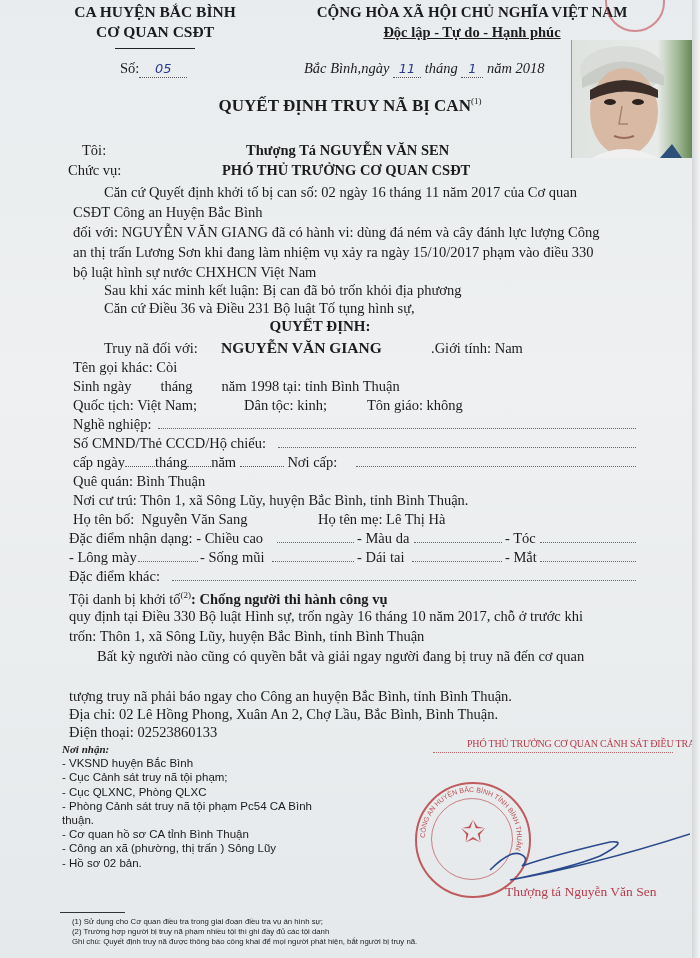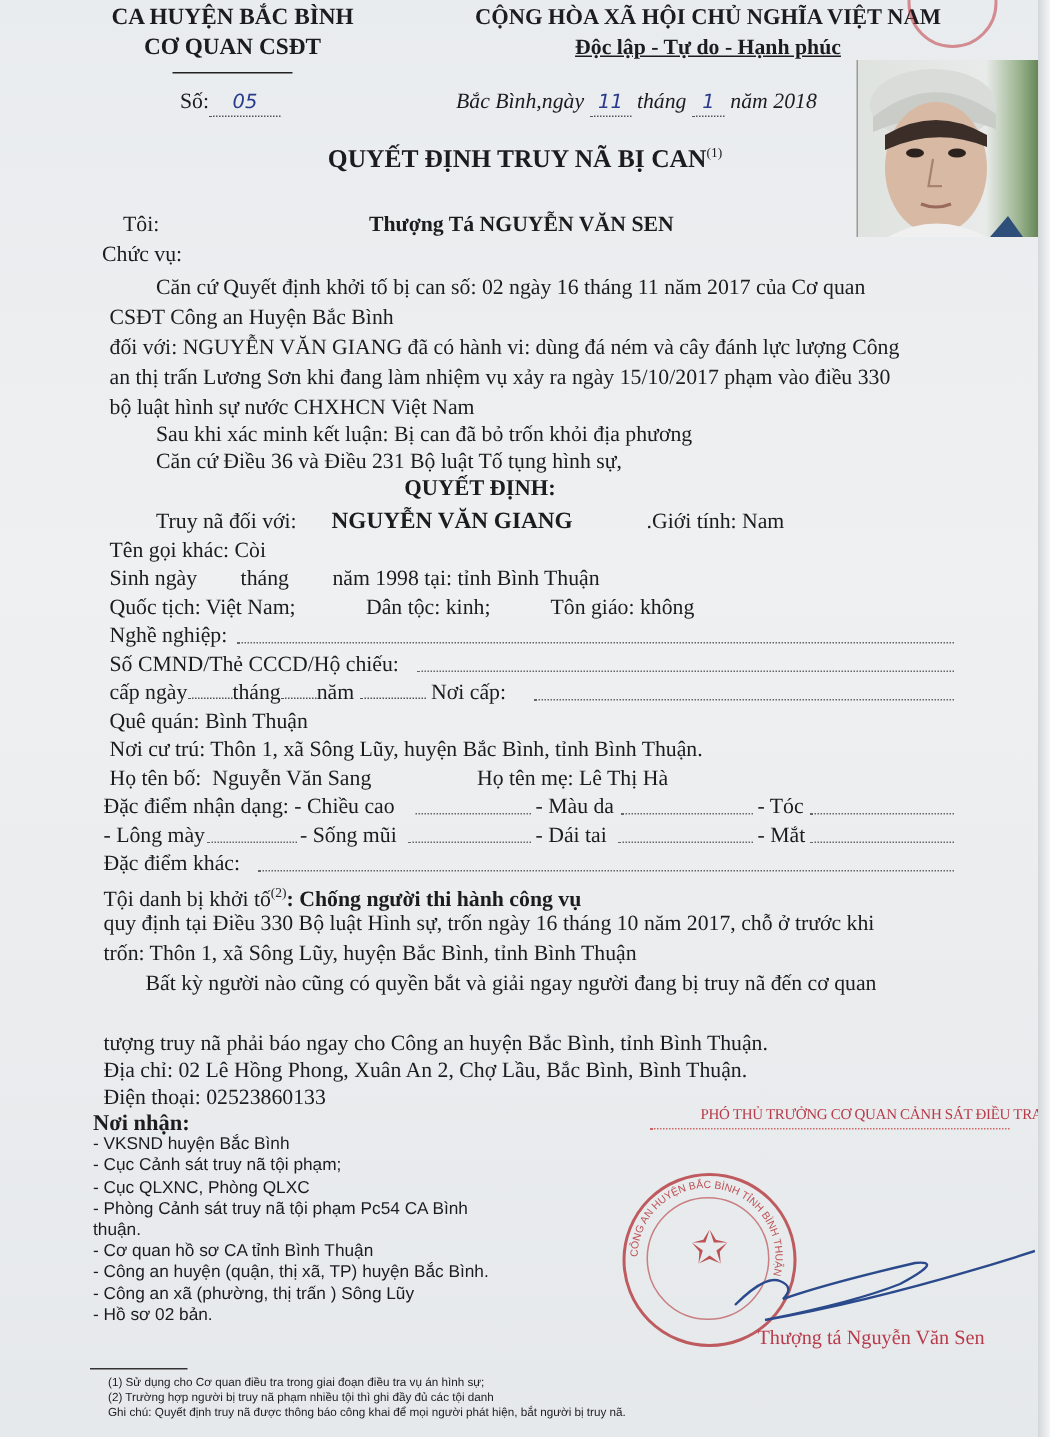--- a/index.html
+++ b/index.html
@@ -28,21 +28,21 @@
   .stamp-top {
     left:605px; top:-28px; width:56px; height:56px; border-radius:50%;
     border:2px solid rgba(190,60,70,.55);
   }
   .title { left:0; width:700px; top:96px; text-align:center; font-size:17px; font-weight:bold; }
   .title sup { font-size:9px; font-weight:normal; }
   .row { font-size:14.5px; line-height:20px; }
   .decision { left:0; width:640px; text-align:center; top:318px; font-size:15px; font-weight:bold; }
   .dotline { position:absolute; border-bottom:1px dotted #666; height:0; }
   .recv { left:62px; top:742px; font-size:11.5px; line-height:14.2px; font-family:"Liberation Sans", sans-serif; }
-  .recv .h { font-weight:bold; font-family:"Liberation Serif", serif; font-size:15px; }
+  .recv .h { font-style:italic; font-weight:bold; font-family:"Liberation Serif", serif; font-size:11px; }
   .foot-rule { left:60px; top:912px; width:65px; height:1px; background:#333; }
   .foot { left:60px; top:917px; font-size:7.8px; line-height:10px; font-family:"Liberation Sans", sans-serif;margin-left:12px; }
   .sig-title { left:431px; top:738px; font-size:10px; color:#b83b4b; letter-spacing:-.2px; font-family:"Liberation Serif", serif;margin-left:36px; }
   .sig-rule { left:433px; top:752px; width:240px; border-bottom:1px dotted #c66; }
   .seal { left:415px; top:782px; width:112px; height:112px; border-radius:50%; border:2px solid rgba(180,55,60,.8); }
   .seal .inner { position:absolute; left:14px; top:14px; width:80px; height:80px; border-radius:50%; border:1px solid rgba(180,55,60,.6); }
   .seal .star { position:absolute; left:0; top:30px; width:112px; text-align:center; font-size:30px; color:rgba(180,55,60,.85); }
   .sig-name { left:505px; top:884px; font-size:13.5px; color:#b83b4b; }
   .edge { left:692px; top:0; width:8px; height:958px; background:linear-gradient(90deg,#d4d7d9,#f4f5f6); }
 </style>
@@ -91,20 +91,21 @@
     </svg>
   </div>
 
   <div class="abs title">
     <span>QUYẾT ĐỊNH TRUY NÃ BỊ CAN</span><sup>(1)</sup>
   </div>
 
   <div class="abs row" style="left:82px;top:140px">Tôi:</div>
   <div class="abs row b" style="left:246px;top:140px">Thượng Tá  NGUYỄN  VĂN SEN</div>
   <div class="abs row" style="left:68px;top:160px">Chức vụ:</div>
+  <div class="abs row b" style="left:222px;top:160px">PHÓ THỦ TRƯỞNG  CƠ QUAN CSĐT</div>
 
   <div class="abs row" style="left:104px;top:182px">Căn cứ Quyết định khởi tố bị can số: 02 ngày  16 tháng 11   năm 2017 của Cơ quan</div>
   <div class="abs row" style="left:73px;top:202px">CSĐT Công an Huyện Bắc Bình</div>
   <div class="abs row" style="left:73px;top:222px">đối với: NGUYỄN VĂN GIANG đã có hành vi: dùng đá ném và cây đánh lực lượng Công</div>
   <div class="abs row" style="left:73px;top:242px">an thị trấn Lương Sơn khi đang làm nhiệm vụ xảy ra ngày 15/10/2017 phạm vào điều 330</div>
   <div class="abs row" style="left:73px;top:262px">bộ luật hình sự nước CHXHCN Việt Nam</div>
   <div class="abs row" style="left:104px;top:280px">Sau khi xác minh kết luận: Bị can đã bỏ trốn khỏi địa phương</div>
   <div class="abs row" style="left:104px;top:298px">Căn cứ Điều 36 và Điều 231 Bộ luật Tố tụng hình sự,</div>
 
   <div class="abs decision">QUYẾT ĐỊNH:</div>
@@ -160,21 +161,20 @@
   <div class="abs row" style="left:69px;top:722px">Điện thoại: 02523860133</div>
 
   <div class="abs recv">
     <div class="h">Nơi nhận:</div>
     <div>- VKSND huyện Bắc Bình</div>
     <div>- Cục Cảnh sát truy nã tội phạm;</div>
     <div>- Cục QLXNC, Phòng QLXC</div>
     <div>- Phòng Cảnh sát truy nã tội phạm Pc54 CA Bình</div>
     <div>thuận.</div>
     <div>- Cơ quan hồ sơ CA tỉnh Bình Thuận</div>
-    <div>- Công an huyện (quận, thị xã, TP) huyện Bắc Bình.</div>
     <div>- Công an xã (phường, thị trấn ) Sông Lũy</div>
     <div>- Hồ sơ 02 bản.</div>
   </div>
 
   <div class="abs sig-title">PHÓ THỦ TRƯỞNG CƠ QUAN CẢNH SÁT ĐIỀU TRA</div>
   <div class="abs sig-rule"></div>
   <div class="abs seal">
     <div class="inner"></div>
     <div class="star">✩</div>
     <svg width="112" height="112" style="position:absolute;left:-2px;top:-2px">

